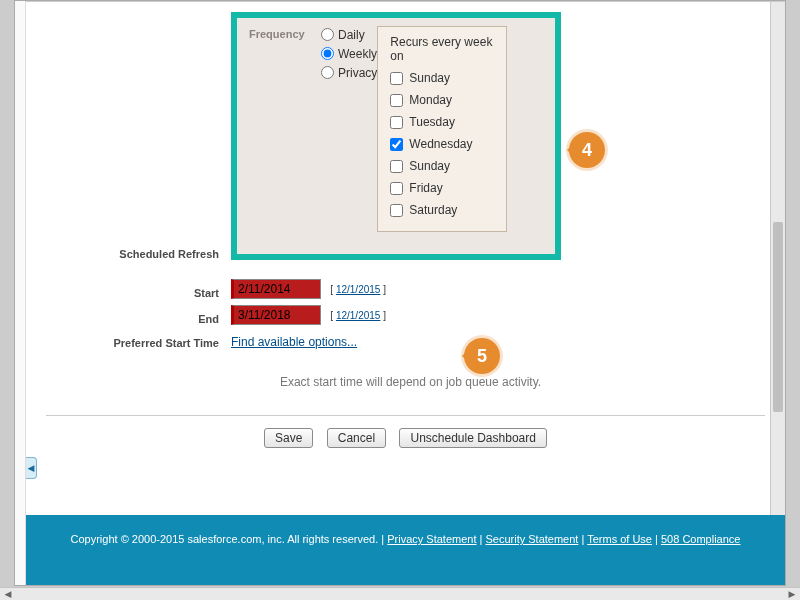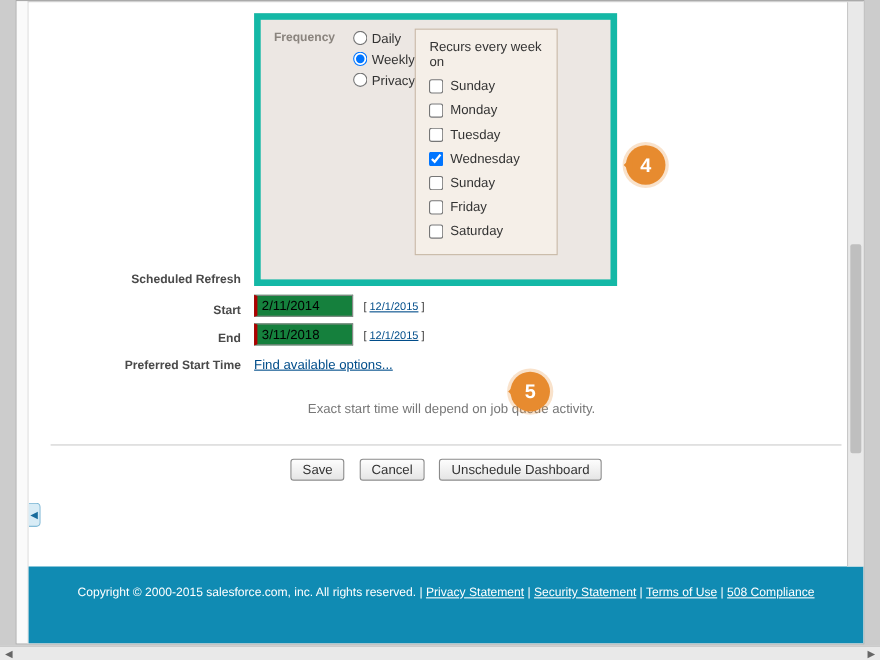--- a/index.html
+++ b/index.html
@@ -133,21 +133,21 @@
   }
   .callout4 { top: 130px; left: 543px; }
   .callout5 { top: 336px; left: 438px; }
   .date-input {
     width: 90px;
     font-family: inherit;
     font-size: 12px;
     padding: 2px 4px;
     border: 1px solid #888;
     border-left: 3px solid #b00000;
-    background: #15803d;
+    background: #b91c1c;
   }
   .date-hint {
     margin-left: 6px;
     font-size: 10px;
     color: #333;
   }
   .date-hint a { color: #014d8a; text-decoration: underline; }
   .find-link {
     color: #014d8a;
     text-decoration: underline;
@@ -299,21 +299,21 @@
                 </label>
               <label>
                   <input type="checkbox" style="">
                   <span>Saturday</span>
                 </label>
             </div>
           </div>
         </div>
       </div>
 
-      <div class="row" style="margin-top:6px;">
+      <div class="row" style="margin-top:17px;">
         <div class="label-col">Start</div>
         <div class="value-col">
           <input type="text" class="date-input" value="2/11/2014" style="">
           <span class="date-hint">[ <a href="#">12/1/2015</a> ]</span>
         </div>
       </div>
 
       <div class="row">
         <div class="label-col">End</div>
         <div class="value-col">

